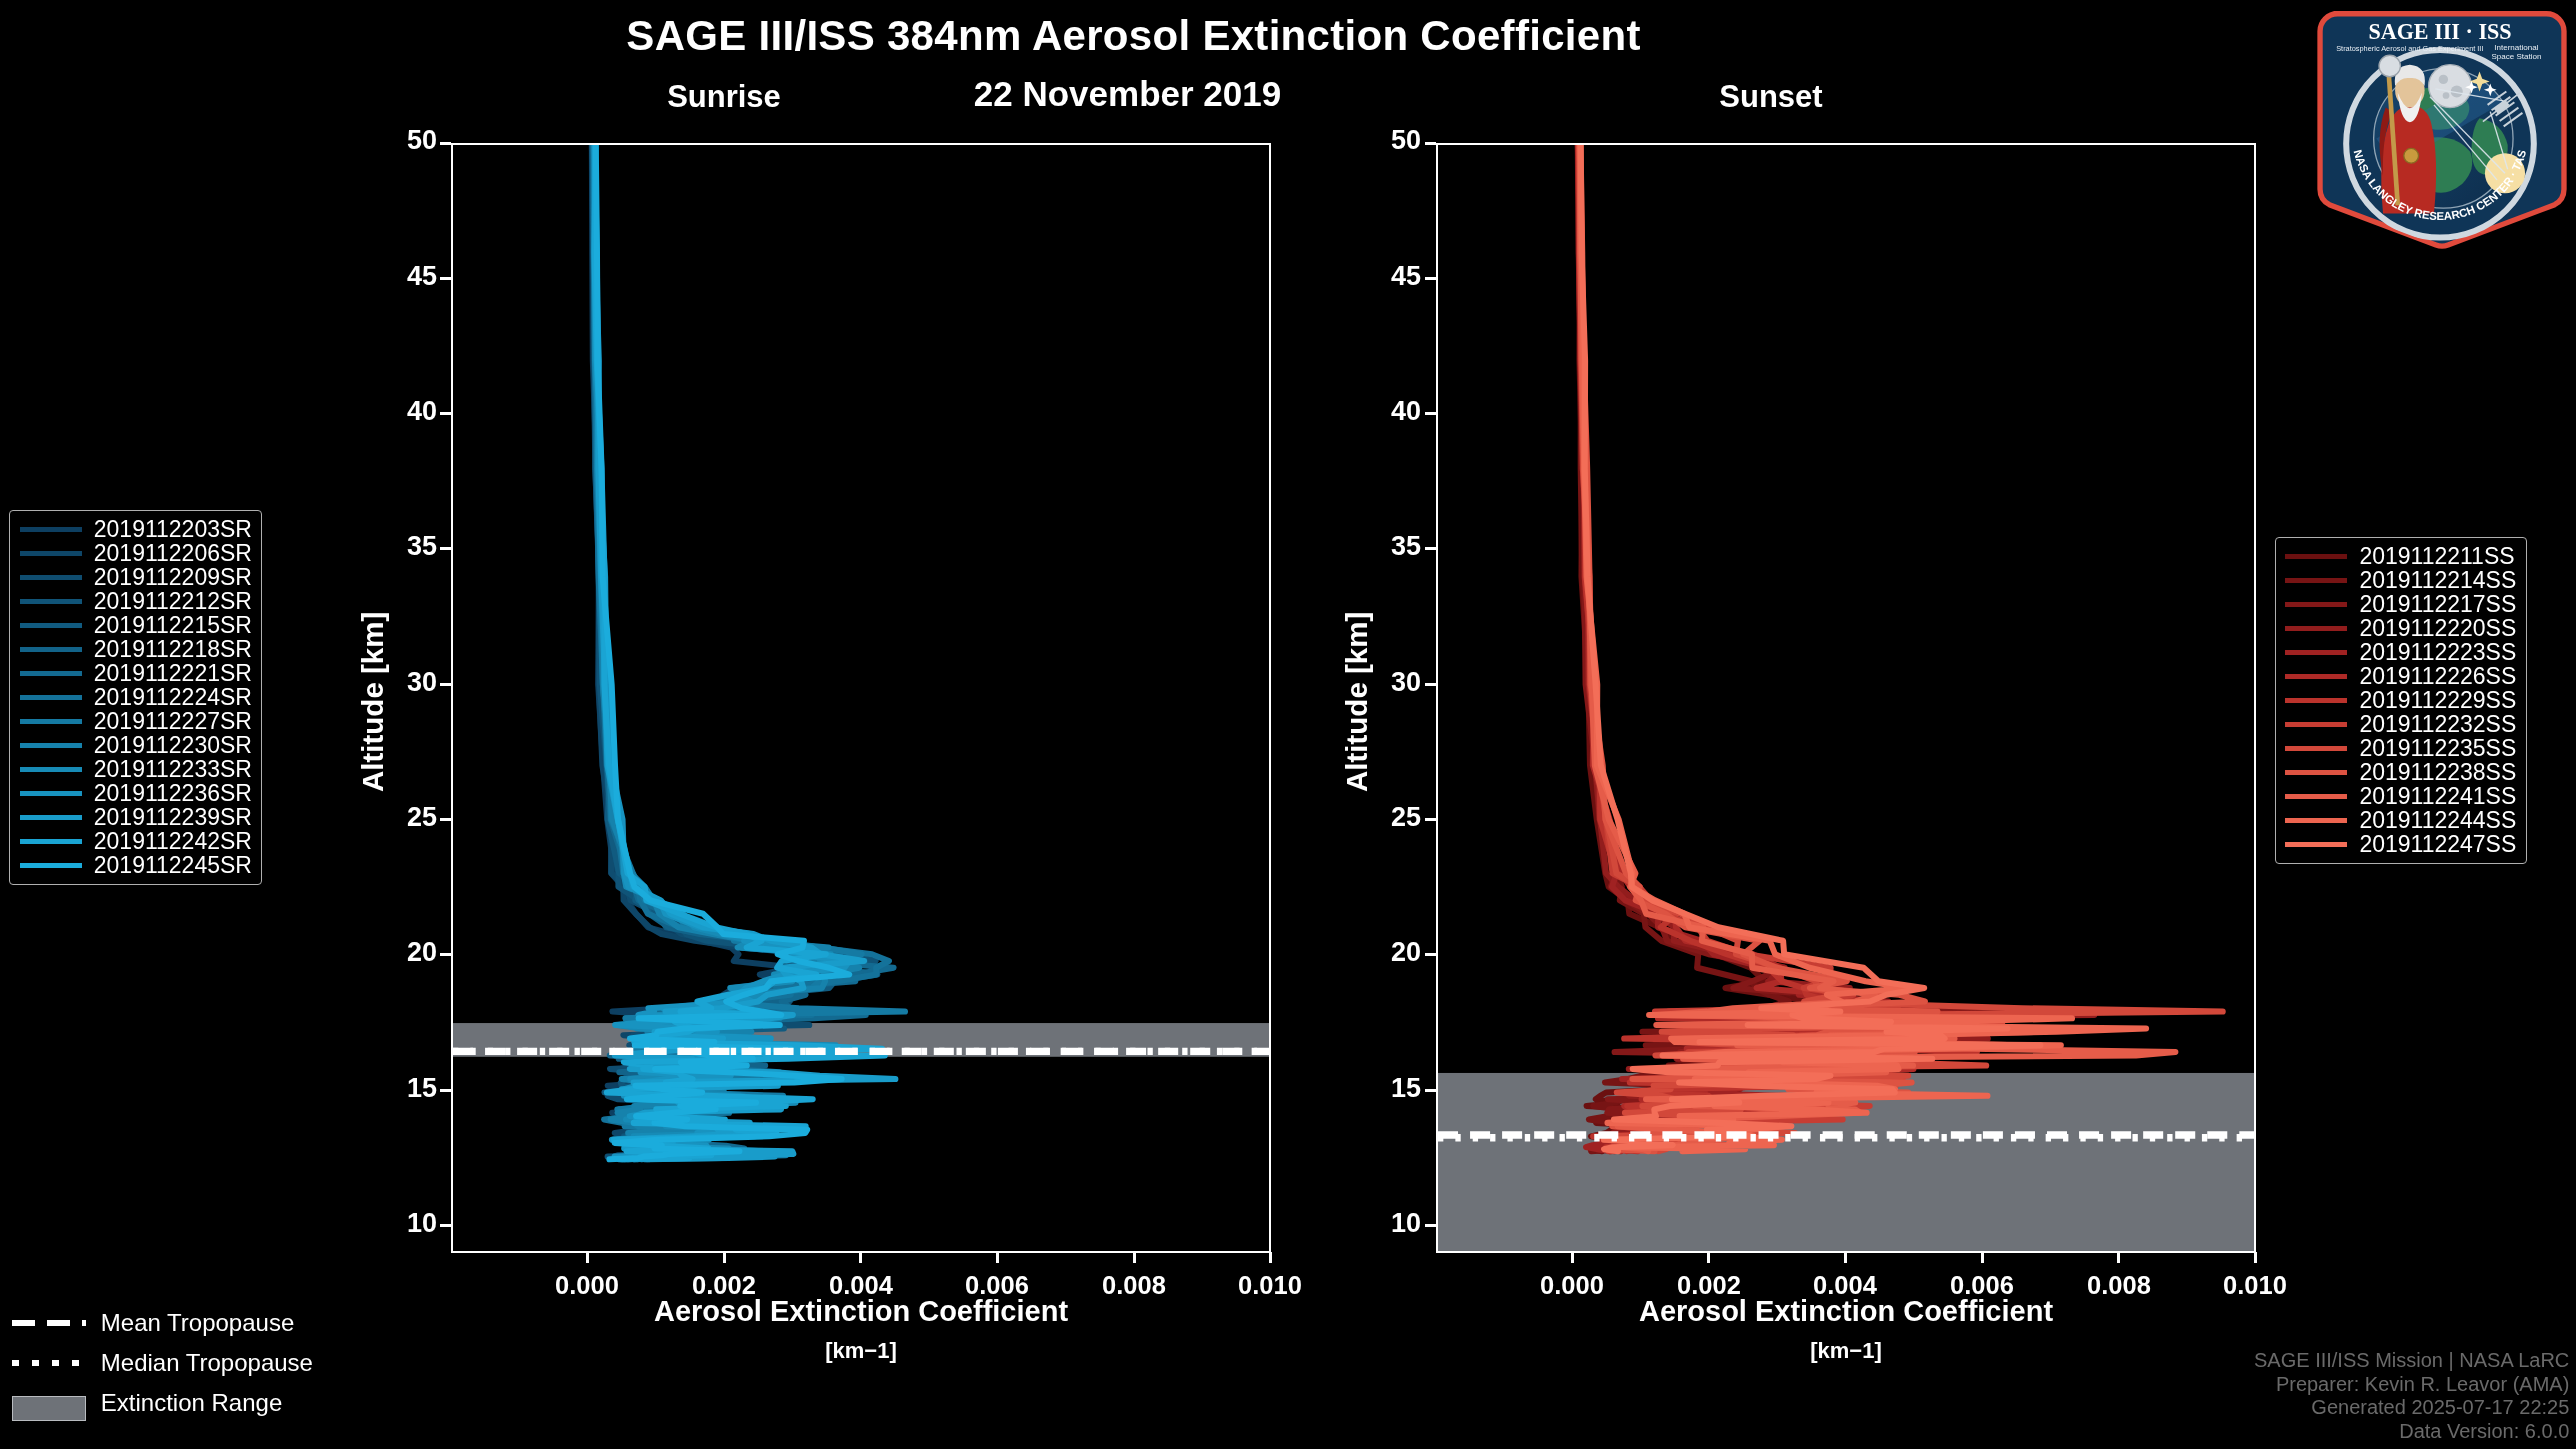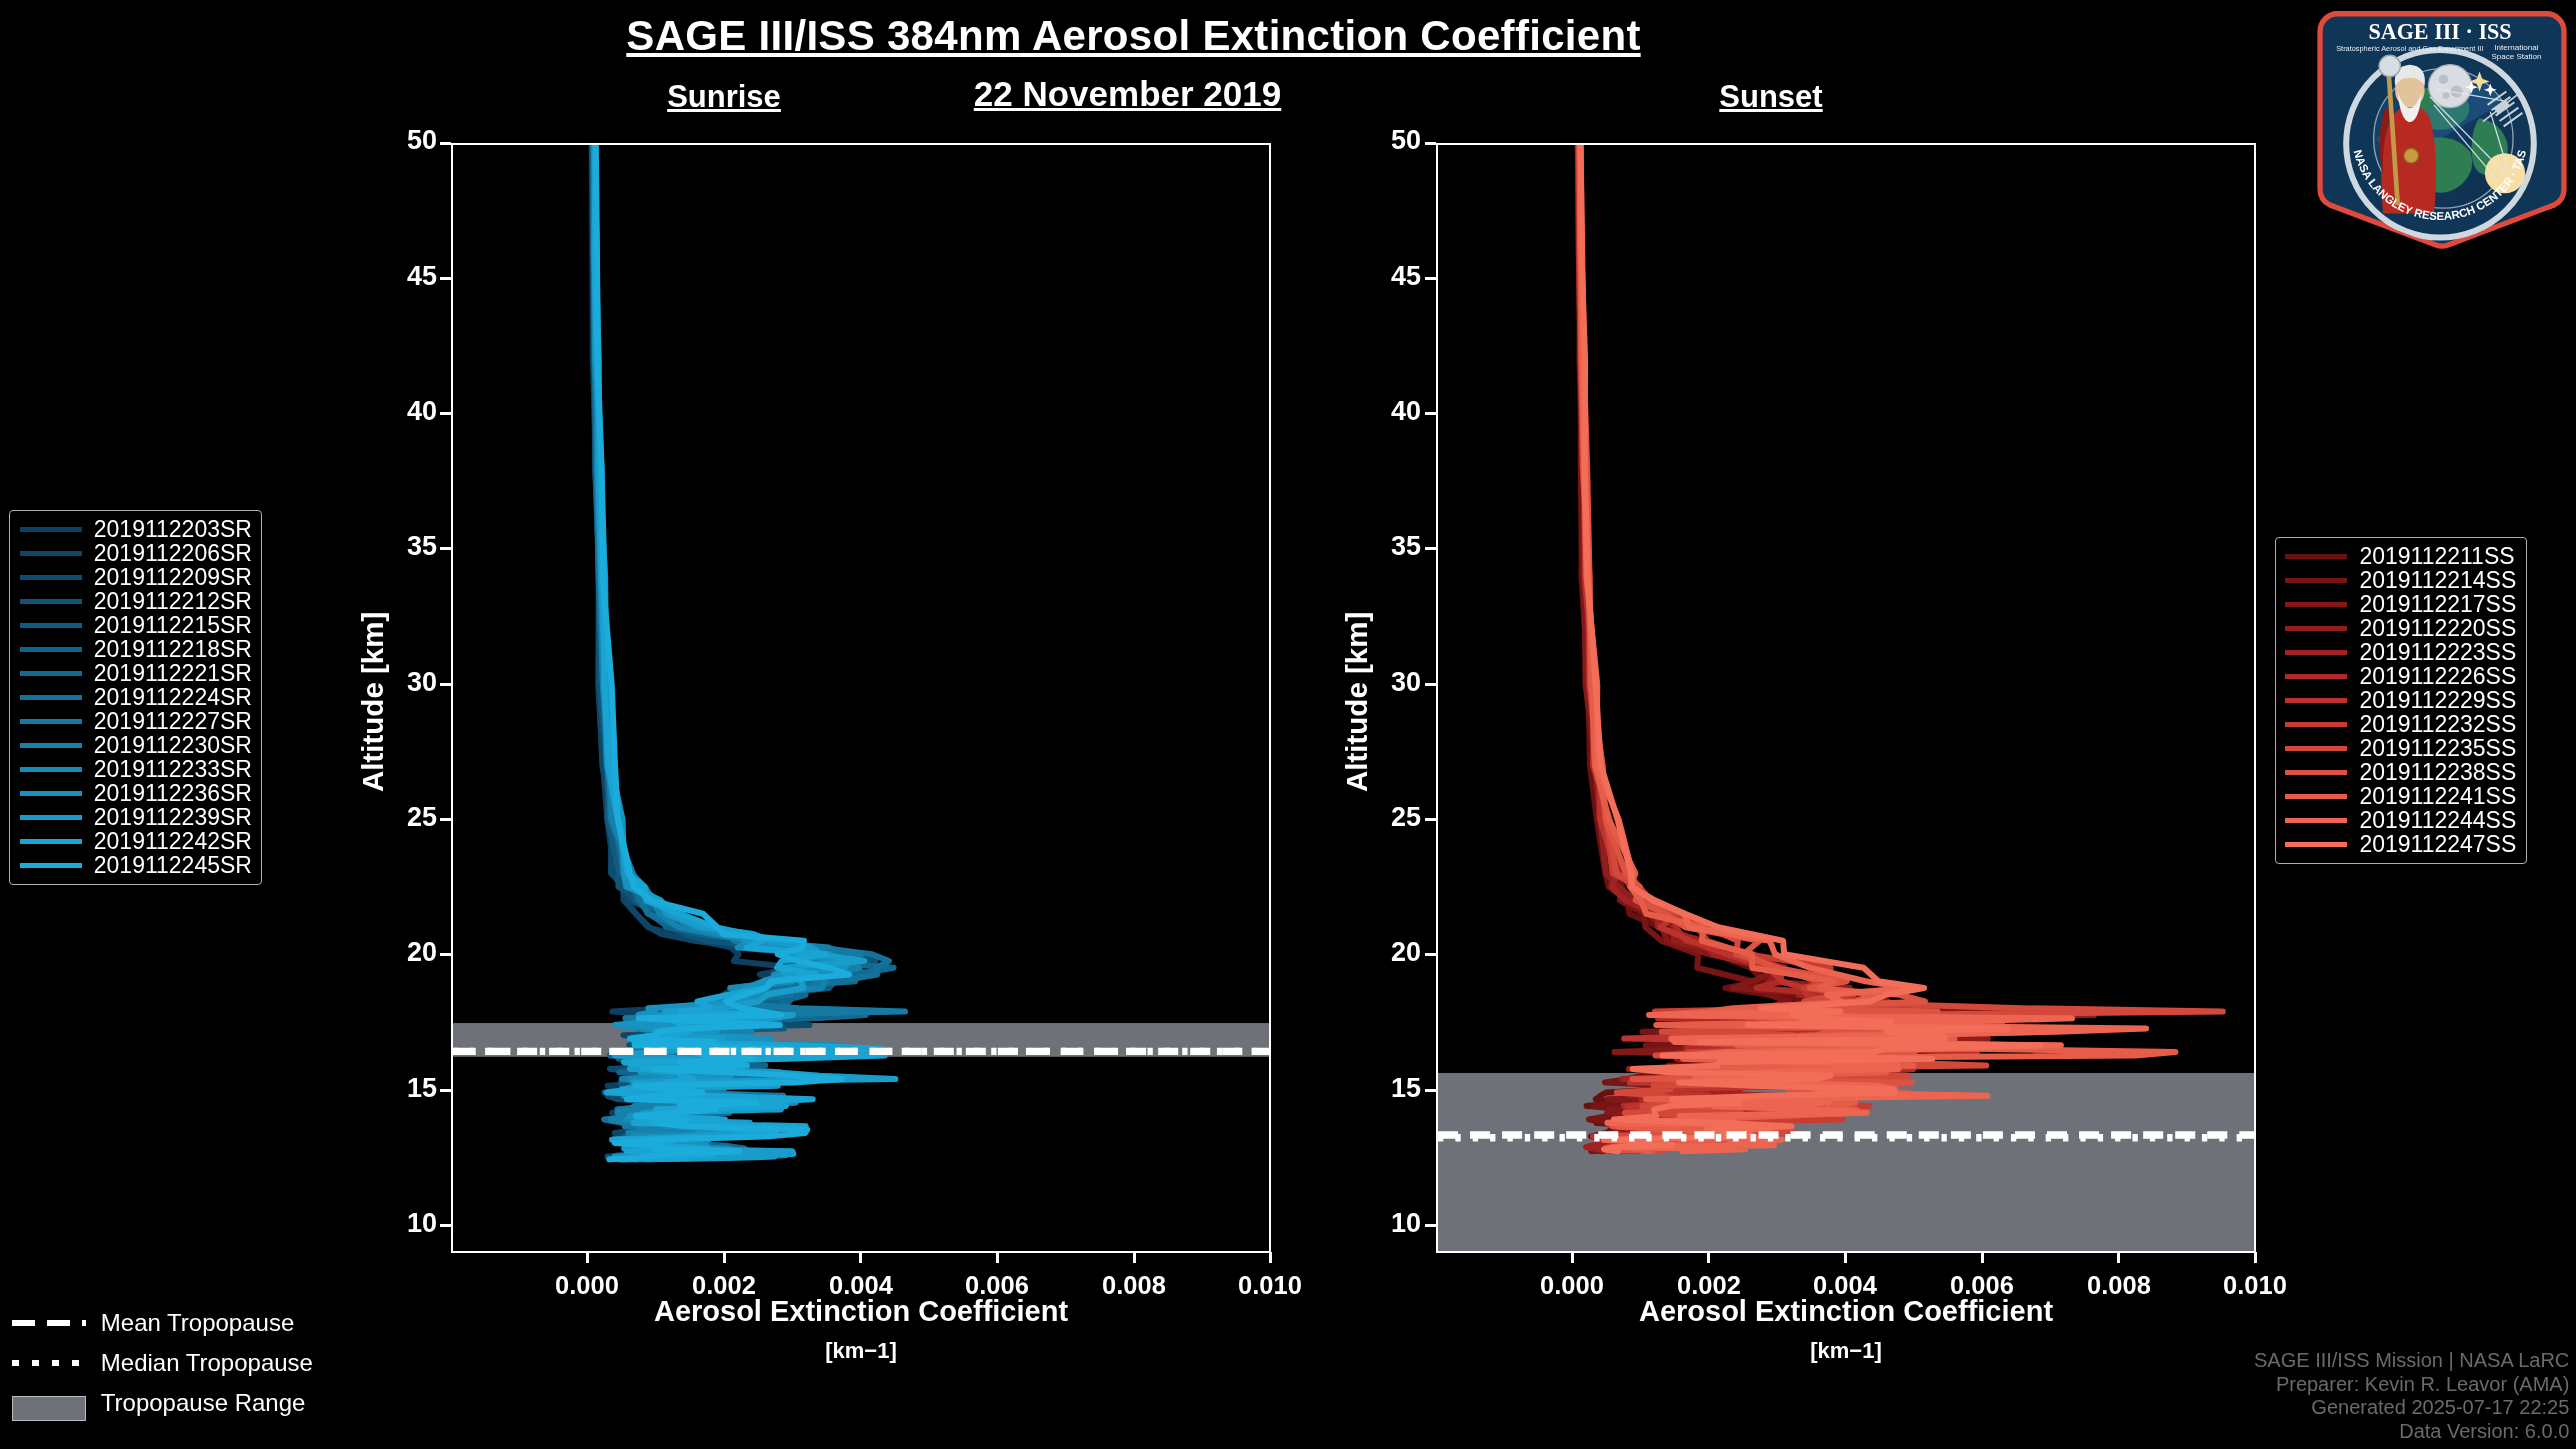--- a/index.html
+++ b/index.html
@@ -1,18 +1,18 @@
 <!DOCTYPE html>
 <html style="font-size:10.7px"><head>
 <meta charset="utf-8">
 <style>
   html,body{margin:0;padding:0;background:#000;}
   body{width:2576px;height:1449px;position:relative;overflow:hidden;
        font-family:"Liberation Sans",sans-serif;color:#fff;}
-  .abs{position:absolute;text-decoration:underline;}
+  .abs{position:absolute;}
   #title{left:0;top:12px;width:2267px;text-align:center;font-size:42px;font-weight:bold;letter-spacing:0.3px;}
   #subtitle{left:792px;top:74px;width:671px;text-align:center;font-size:35px;font-weight:bold;}
   #sunrise-label{left:590px;top:79px;width:268px;text-align:center;font-size:31px;font-weight:bold;}
   #sunset-label{left:1637px;top:79px;width:268px;text-align:center;font-size:31px;font-weight:bold;}
 
   .panel{position:absolute;border:2px solid #fff;box-sizing:border-box;background:#000;overflow:hidden;}
   #panel-sr{left:451px;top:143px;width:820px;height:1110px;}
   #panel-ss{left:1436px;top:143px;width:820px;height:1110px;}
   .panel svg{position:absolute;left:0;top:0;width:100%;height:100%;}
 
@@ -296,21 +296,21 @@
     <div class="blrow">
       <span class="blswatch">
         <span class="dot-line"></span>
       </span>
       <span class="bltext">Median Tropopause</span>
     </div>
     <div class="blrow">
       <span class="blswatch">
         <span class="range-sw"></span>
       </span>
-      <span class="bltext">Tropopause Range</span>
+      <span class="bltext">Extinction Range</span>
     </div>
   </div>
 
 <div id="credits">
   <div>SAGE III/ISS Mission | NASA LaRC</div>
   <div>Preparer: Kevin R. Leavor (AMA)</div>
   <div>Generated 2025-07-17 22:25</div>
   <div>Data Version: 6.0.0</div>
 </div>
 

